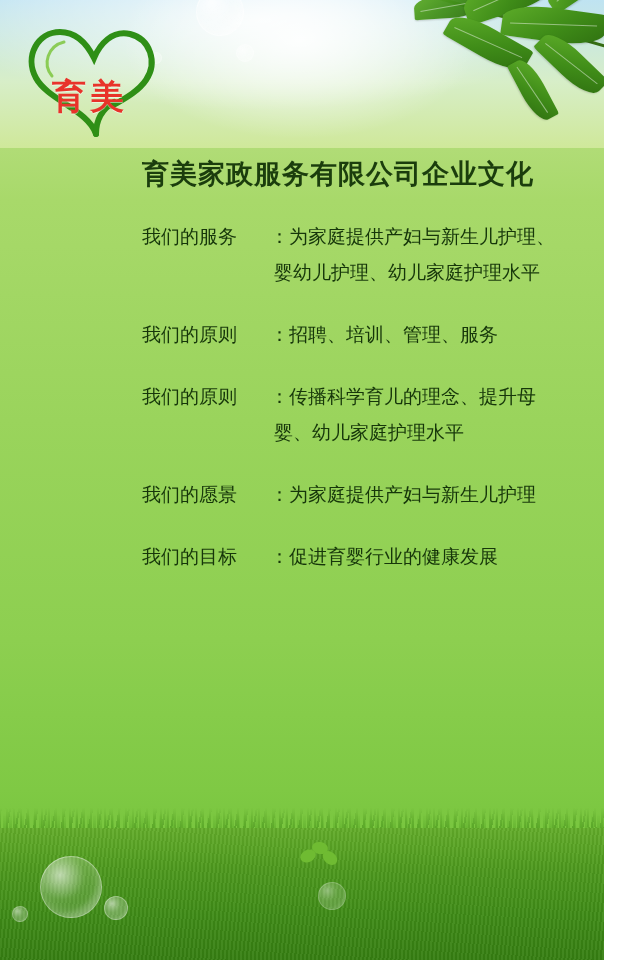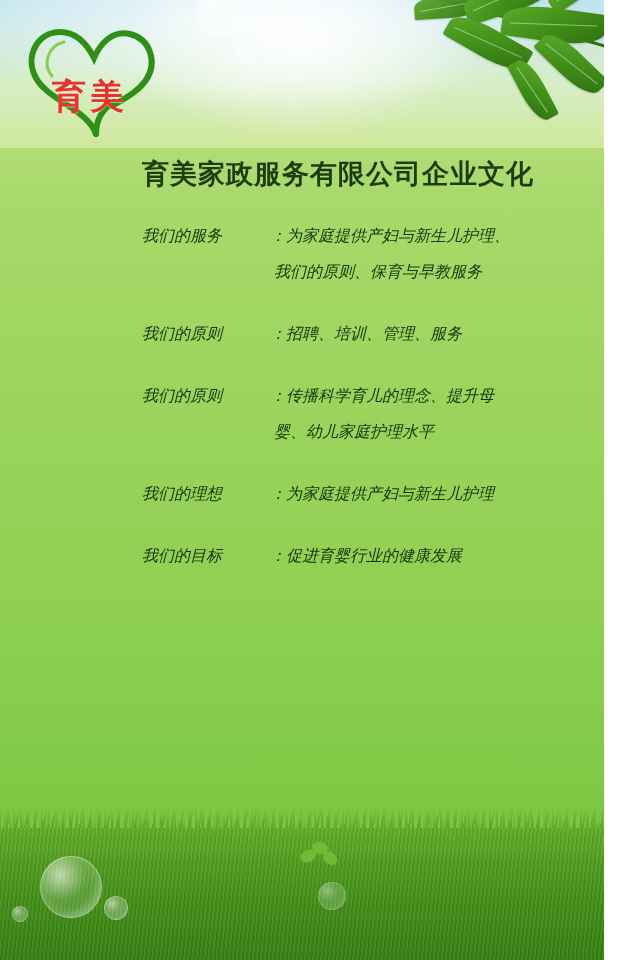--- a/index.html
+++ b/index.html
@@ -188,24 +188,23 @@
   }
 
   .items {
     margin-top: 26px;
     padding-left: 108px;
     padding-right: 40px;
   }
   .item {
     margin-bottom: 26px;
     color: #16360a;
-    font-size: 16px;
+    font-size: 19px;
     line-height: 36px;
     font-family: "DejaVu Sans", "Liberation Sans", sans-serif;
-    font-style: italic;
   }
   .item .row {
     display: block;
     white-space: nowrap;
   }
   .item .label {
     display: inline-block;
     min-width: 128px;
   }
   .item .sep {
@@ -250,31 +249,31 @@
       <path d="M46 20 C 30 24, 24 42, 34 54" fill="none" stroke="#7cc63e" stroke-width="3" stroke-linecap="round" opacity="0.85"></path>
     </svg>
     <div class="logo-text">育美</div>
   </div>
 
   <div class="content">
     <div class="title">育美家政服务有限公司企业文化</div>
     <div class="items" id="items">
         <div class="item">
           <div class="row"><span class="label">我们的服务</span><span class="sep">：</span><span class="value">为家庭提供产妇与新生儿护理、</span></div>
-          <div class="row"><span class="cont">我们的原则、保育与早教服务</span></div>
+          <div class="row"><span class="cont">婴幼儿护理、幼儿家庭护理水平</span></div>
         </div>
         <div class="item">
           <div class="row"><span class="label">我们的原则</span><span class="sep">：</span><span class="value">招聘、培训、管理、服务</span></div>
         </div>
         <div class="item">
           <div class="row"><span class="label">我们的原则</span><span class="sep">：</span><span class="value">传播科学育儿的理念、提升母</span></div>
           <div class="row"><span class="cont">婴、幼儿家庭护理水平</span></div>
         </div>
         <div class="item">
-          <div class="row"><span class="label">我们的理想</span><span class="sep">：</span><span class="value">为家庭提供产妇与新生儿护理</span></div>
+          <div class="row"><span class="label">我们的愿景</span><span class="sep">：</span><span class="value">为家庭提供产妇与新生儿护理</span></div>
         </div>
         <div class="item">
           <div class="row"><span class="label">我们的目标</span><span class="sep">：</span><span class="value">促进育婴行业的健康发展</span></div>
         </div>
       </div>
   </div>
 
   <div class="grass-blades"></div>
   <div class="grass-top"></div>
   <div class="grass"></div>

